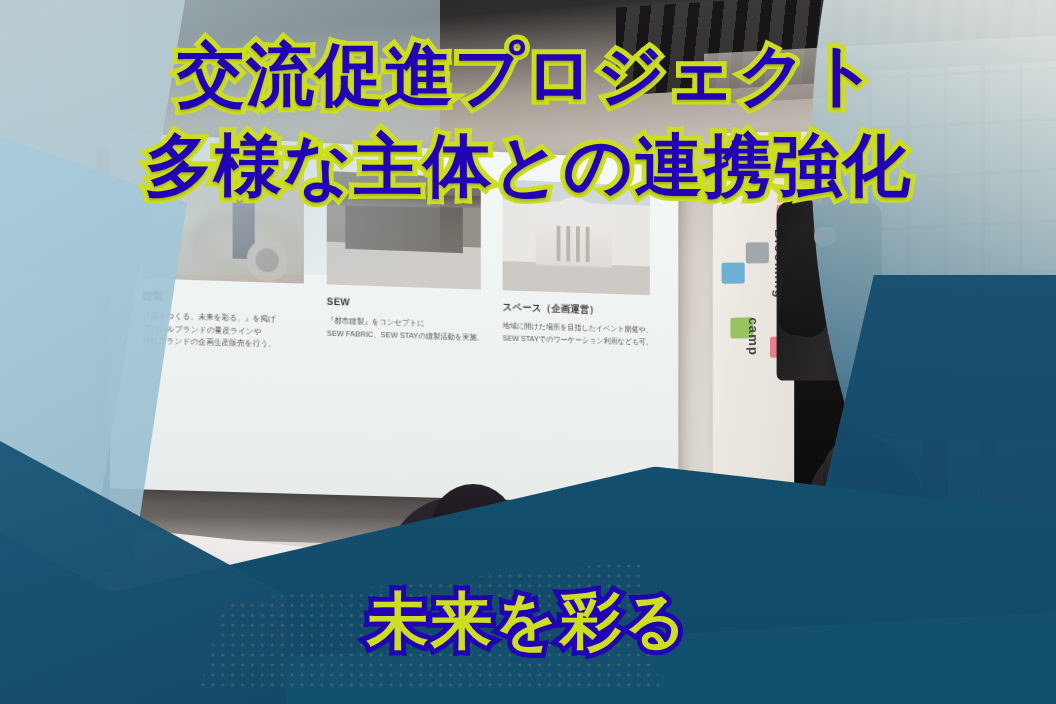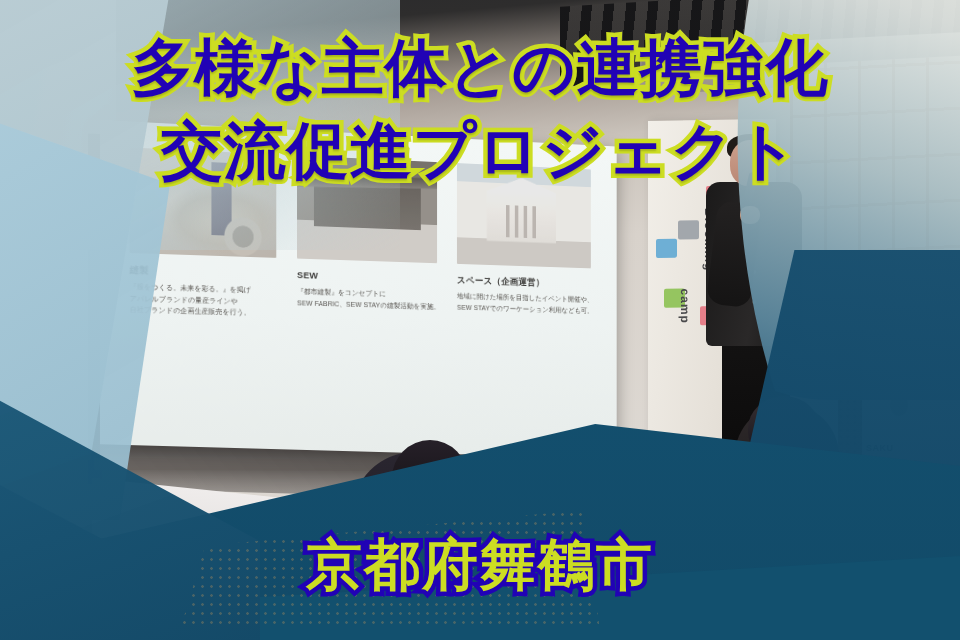--- a/index.html
+++ b/index.html
@@ -428,19 +428,19 @@
   <div class="ov ov-left2"></div>
   <div class="ov ov-right"></div>
   <div class="ov ov-rightsolid"></div>
   <div class="ov ov-bottom"></div>
   <div class="ov ov-bottom2"></div>
   <div class="ov ov-left3"></div>
   <div class="ov ov-bottomleft"></div>
   <div class="ov ov-dots"></div>
 
   <div class="headline">
+    <span class="ln">交流促進プロジェクト</span>
     <span class="ln">多様な主体との連携強化</span>
-    <span class="ln">交流促進プロジェクト</span>
   </div>
 
-  <div class="footline">京都府舞鶴市</div>
+  <div class="footline">未来を彩る</div>
 
 </div>
 
 </body></html>

